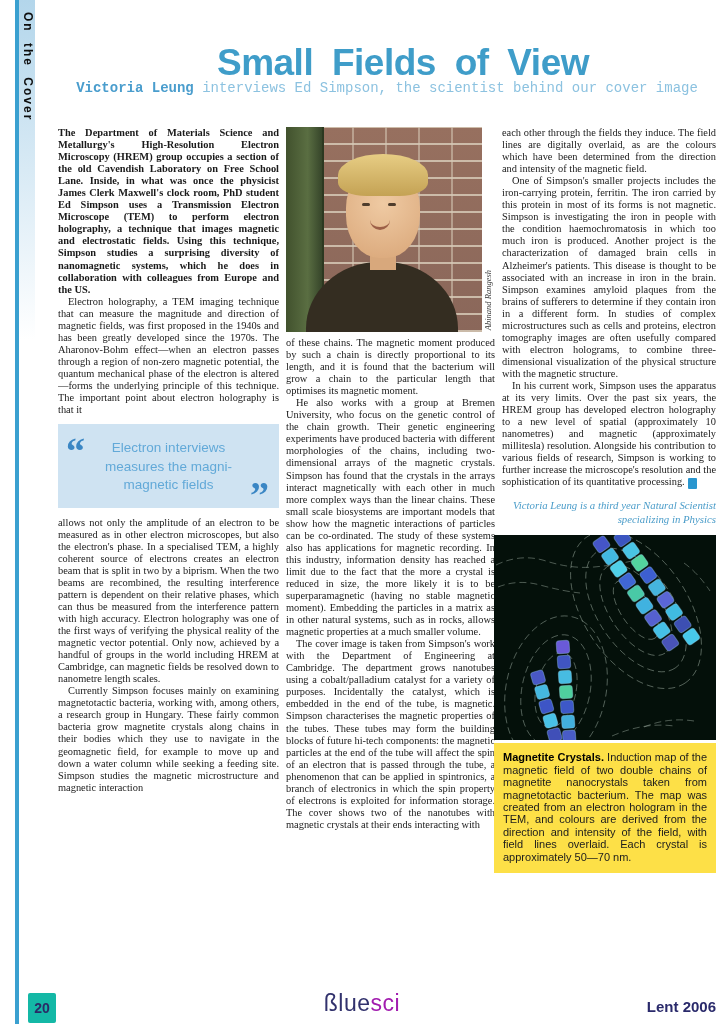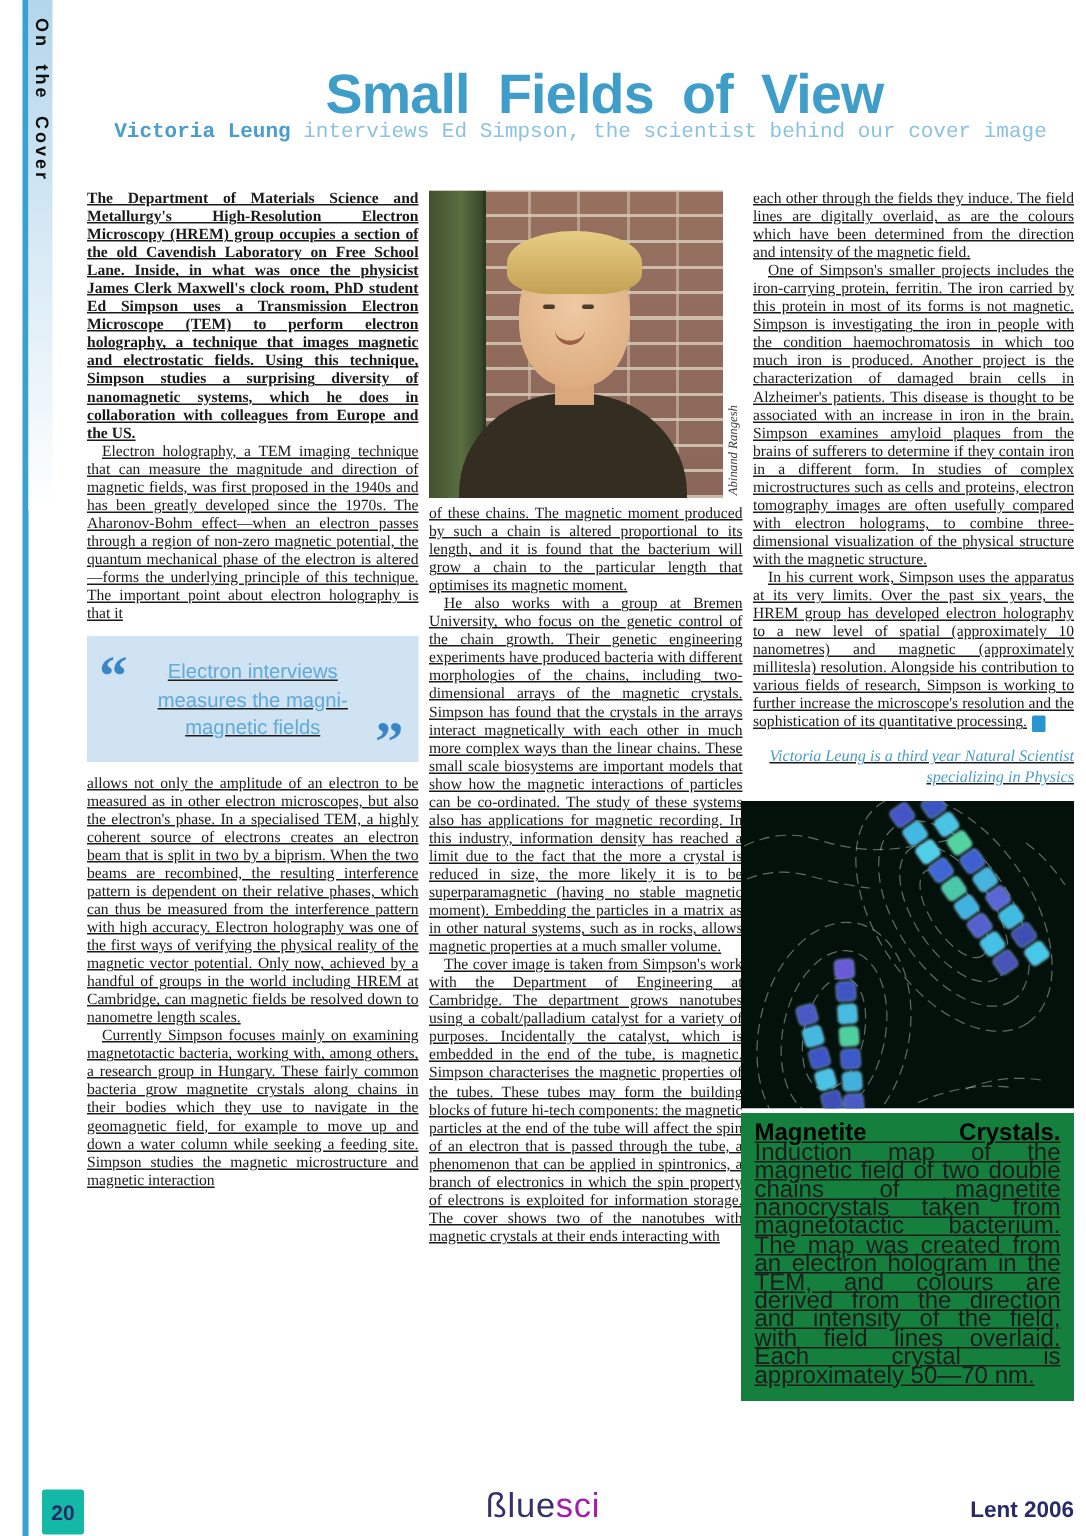--- a/index.html
+++ b/index.html
@@ -16,21 +16,21 @@
   
   .title{position:absolute;left:58px;width:658px;top:26px;text-align:center;
          font-family:"Liberation Sans",sans-serif;font-weight:bold;font-size:37px;
          letter-spacing:-0.5px;word-spacing:9px;color:#3f9dc9;}
   .byline{position:absolute;left:58px;width:658px;top:80px;text-align:center;
           font-family:Liberation Mono, monospace;font-size:14px;color:#8cc2e0;}
   .byline b{color:#4a9dcd;font-weight:bold;}
   
   .cols{position:absolute;left:58px;top:127px;width:658px;height:885px;
         display:flex;gap:7px;overflow:hidden;}
-  .col{font-size:10.4px;line-height:12.05px;text-align:justify;text-decoration:underline;}
+  .col{font-size:10.4px;line-height:12.05px;text-align:justify;}
   .col1{width:221px;}
   .col2{width:209px;}
   .col3{width:214px;}
   .col p{margin:0;}
   .col p.indent{text-indent:10px;}
   .lead{font-weight:bold;}
   
   .quote{position:relative;margin:8px 0 9px 0;background:#cfe3f2;padding:15px 14px 13px 14px;
          text-align:center;font-family:"Liberation Sans",sans-serif;font-size:13.5px;
          line-height:18.5px;color:#62a9d8;}
@@ -65,22 +65,22 @@
   .photo-credit{position:absolute;right:1px;bottom:2px;}
   
   .endmark{display:inline-block;width:9px;height:11px;background:#2996cf;color:#ffffff;
            font-family:"Liberation Sans",sans-serif;font-weight:bold;font-size:8.5px;
            line-height:11px;text-align:center;vertical-align:-1px;margin-left:3px;border-radius:1px;}
   .author-credit{margin:10px 0 9px 0 !important;text-align:right;font-style:italic;
                  font-size:10.8px;line-height:13.5px;color:#4a9cc9;}
   .figure-wrap{position:relative;width:222px;margin-left:-8px;}
   .figure-svg{display:block;width:222px;height:205px;}
   .figure-credit{position:absolute;right:-10px;bottom:3px;}
-  .caption{width:204px;margin-left:-8px;margin-top:3px;background:#15803d;padding:8px 9px 10px 9px;
-           font-family:"Liberation Sans",sans-serif;font-size:16px;line-height:12.4px;
+  .caption{width:204px;margin-left:-8px;margin-top:3px;background:#fde047;padding:8px 9px 10px 9px;
+           font-family:"Liberation Sans",sans-serif;font-size:11px;line-height:12.4px;
            text-align:justify;color:#1c1c1c;}
   .caption b{color:#000;}
   
   .badge{position:absolute;left:28px;bottom:1px;width:28px;height:30px;background:#14b8a6;
          color:#2a2a66;font-family:"Liberation Sans",sans-serif;font-weight:bold;font-size:14px;
          line-height:30px;text-align:center;border-radius:2px;}
   .logo{position:absolute;left:0;width:724px;bottom:7px;text-align:center;
         font-family:"Liberation Sans",sans-serif;font-size:23px;color:#32326d;letter-spacing:.5px;}
   .logo .sci{color:#a21caf;}
   .issue{position:absolute;right:8px;bottom:9px;font-family:"Liberation Sans",sans-serif;
@@ -124,21 +124,21 @@
           <div class="torso"></div>
           <div class="neck"></div>
           <div class="head"></div>
           <div class="hair"></div>
           <div class="eye l"></div>
           <div class="eye r"></div>
           <div class="smile"></div>
         </div>
         <span class="vcredit photo-credit">Abinand Rangesh</span>
       </div>
-      <p>of these chains. The magnetic moment produced by such a chain is altered proportional to its length, and it is found that the bacterium will grow a chain to the particular length that optimises its magnetic moment.</p>
+      <p>of these chains. The magnetic moment produced by such a chain is directly proportional to its length, and it is found that the bacterium will grow a chain to the particular length that optimises its magnetic moment.</p>
       <p class="indent">He also works with a group at Bremen University, who focus on the genetic control of the chain growth. Their genetic engineering experiments have produced bacteria with different morphologies of the chains, including two-dimensional arrays of the magnetic crystals. Simpson has found that the crystals in the arrays interact magnetically with each other in much more complex ways than the linear chains. These small scale biosystems are important models that show how the magnetic interactions of particles can be co-ordinated. The study of these systems also has applications for magnetic recording. In this industry, information density has reached a limit due to the fact that the more a crystal is reduced in size, the more likely it is to be superparamagnetic (having no stable magnetic moment). Embedding the particles in a matrix as in other natural systems, such as in rocks, allows magnetic properties at a much smaller volume.</p>
       <p class="indent">The cover image is taken from Simpson's work with the Department of Engineering at Cambridge. The department grows nanotubes using a cobalt/palladium catalyst for a variety of purposes. Incidentally the catalyst, which is embedded in the end of the tube, is magnetic. Simpson characterises the magnetic properties of the tubes. These tubes may form the building blocks of future hi-tech components: the magnetic particles at the end of the tube will affect the spin of an electron that is passed through the tube, a phenomenon that can be applied in spintronics, a branch of electronics in which the spin property of electrons is exploited for information storage. The cover shows two of the nanotubes with magnetic crystals at their ends interacting with</p>
     </div>
 
     <div class="col col3">
       <p>each other through the fields they induce. The field lines are digitally overlaid, as are the colours which have been determined from the direction and intensity of the magnetic field.</p>
       <p class="indent">One of Simpson's smaller projects includes the iron-carrying protein, ferritin. The iron carried by this protein in most of its forms is not magnetic. Simpson is investigating the iron in people with the condition haemochromatosis in which too much iron is produced. Another project is the characterization of damaged brain cells in Alzheimer's patients. This disease is thought to be associated with an increase in iron in the brain. Simpson examines amyloid plaques from the brains of sufferers to determine if they contain iron in a different form. In studies of complex microstructures such as cells and proteins, electron tomography images are often usefully compared with electron holograms, to combine three-dimensional visualization of the physical structure with the magnetic structure.</p>
       <p class="indent"><span>In his current work, Simpson uses the apparatus at its very limits. Over the past six years, the HREM group has developed electron holography to a new level of spatial (approximately 10 nanometres) and magnetic (approximately millitesla) resolution. Alongside his contribution to various fields of research, Simpson is working to further increase the microscope's resolution and the sophistication of its quantitative processing.</span><span class="endmark">ß</span></p>
       <p class="author-credit">Victoria Leung is a third year Natural Scientist specializing in Physics</p>
 

